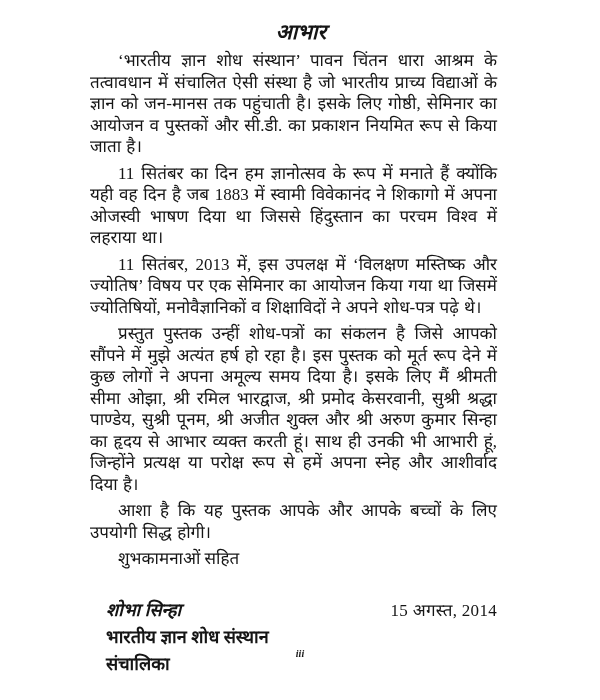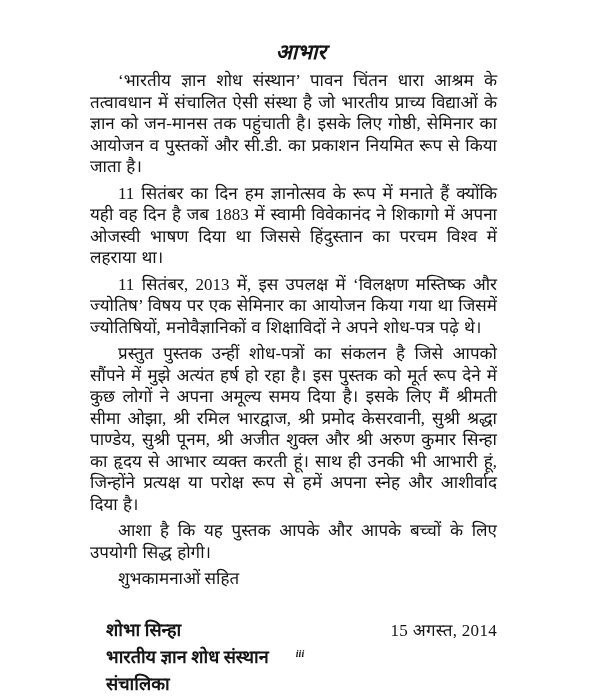--- a/index.html
+++ b/index.html
@@ -8,21 +8,21 @@
     background: #ffffff;
   }
   .page {
     position: relative;
     width: 600px;
     height: 700px;
     background: #ffffff;
     color: #151515;
     font-family: "Liberation Serif", "DejaVu Serif", serif;
     box-sizing: border-box;
-    padding: 40px 88px 0 90px;
+    padding: 20px 88px 0 90px;
     overflow: hidden;
   }
   .title {
     margin: 0 0 6px 0;
     text-align: center;
     font-size: 21px;
     line-height: 24px;
     font-weight: 700;
     font-style: italic;
   }
@@ -45,20 +45,21 @@
     font-size: 18px;
     line-height: 27px;
     font-weight: 700;
   }
   .sig-row {
     display: flex;
     justify-content: space-between;
     align-items: baseline;
   }
   .sig-name {
+    font-style: italic;
   }
   .sig-date {
     font-weight: 400;
     font-size: 17px;
     padding-right: 15px;
     letter-spacing: 0.3px;
     font-family: Liberation Serif, serif;
   }
   .page-number {
     position: absolute;

